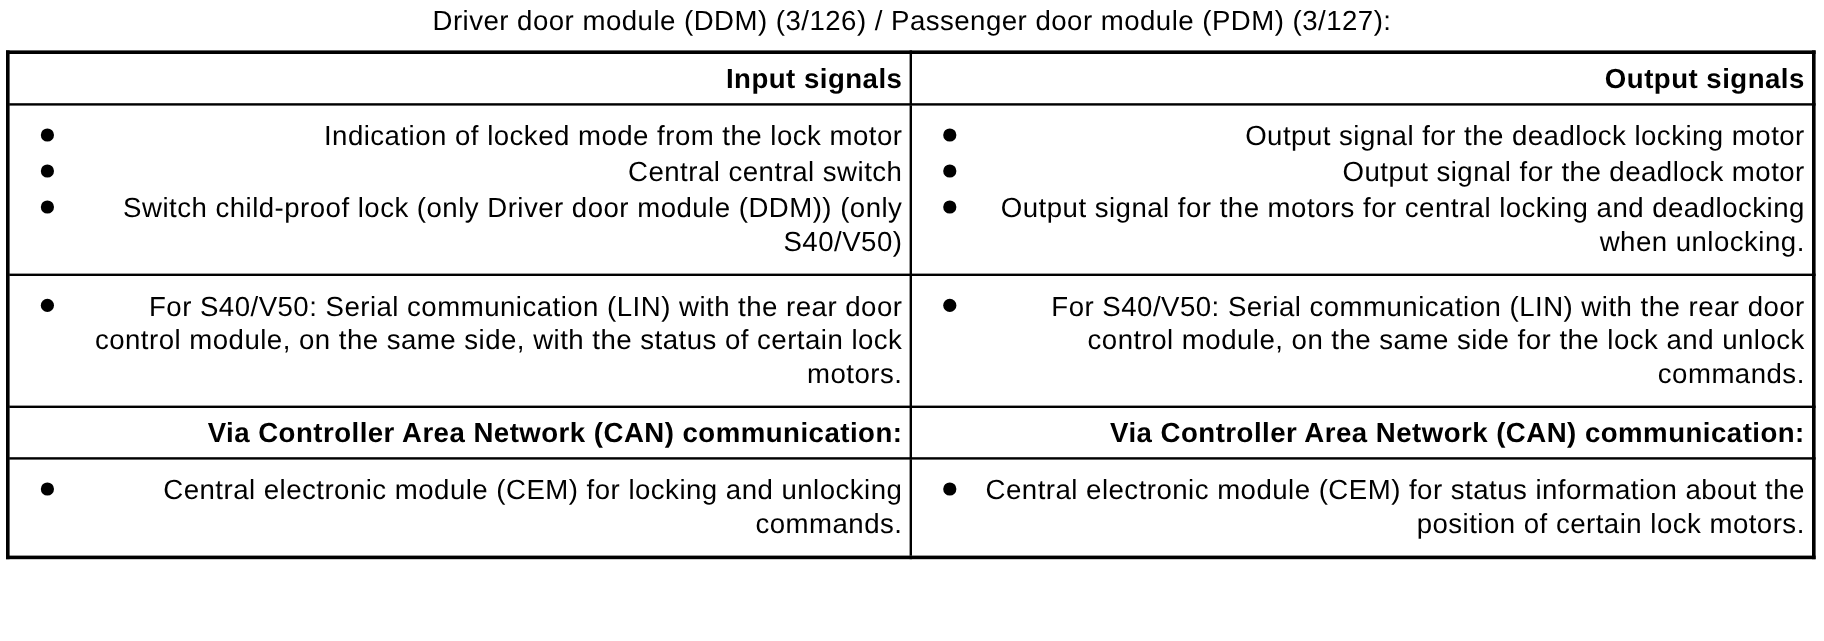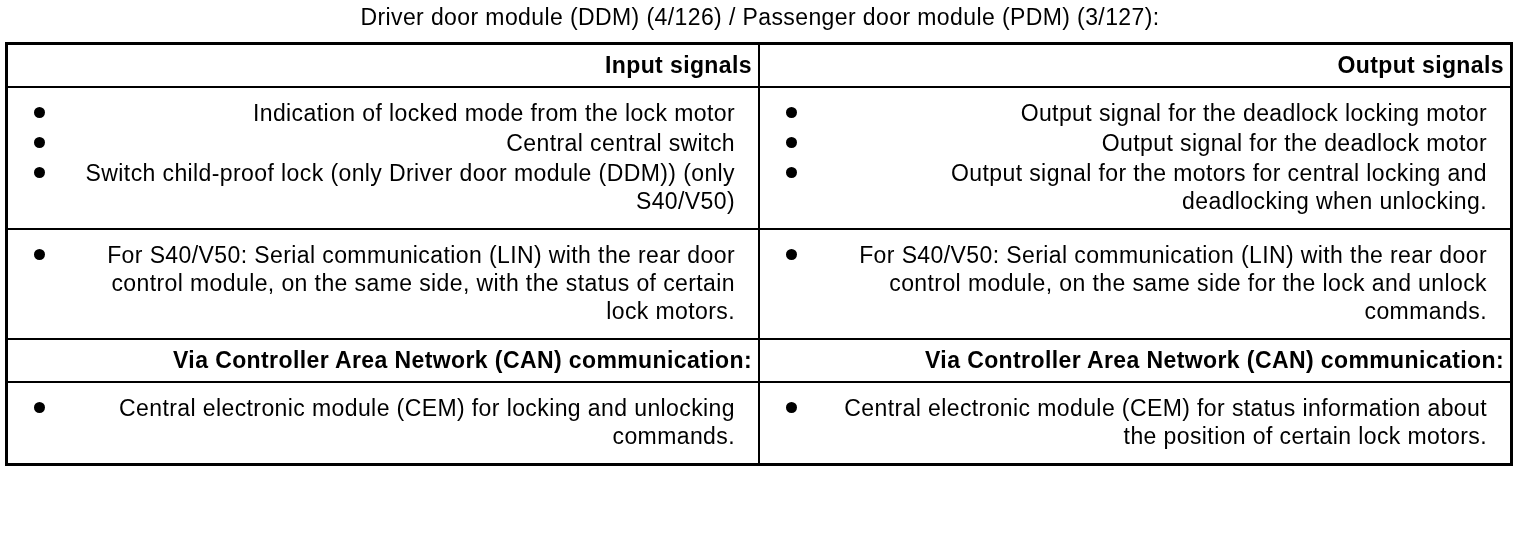--- a/index.html
+++ b/index.html
@@ -49,21 +49,21 @@
   td.head {
     font-weight: bold;
     padding: 7px 6px 7px 6px;
     line-height: 27px;
     white-space: nowrap;
     overflow: hidden;
   }
   ul.bullets {
     list-style: none;
     margin: 0;
-    padding: 11px 23px 13px 0;
+    padding: 11px 6px 13px 0;
   }
   ul.bullets li {
     position: relative;
     padding-left: 58px;
     line-height: 28px;
     margin: 0 0 2px 0;
   }
   ul.bullets li:last-child { margin-bottom: 0; }
   .dot {
     position: absolute;
@@ -73,21 +73,21 @@
     height: 11px;
     border-radius: 50%;
     background: #000000;
   }
 </style>
 </head>
 <body>
 
 <div class="page">
 
-  <div class="title">Driver door module (DDM) (4/126) / Passenger door module (PDM) (3/127):</div>
+  <div class="title">Driver door module (DDM) (3/126) / Passenger door module (PDM) (3/127):</div>
 
   <table class="signals">
 
     <tbody>
         <tr>
       <td class="head">Input signals</td>
       <td class="head">Output signals</td>
     </tr>
 
 

